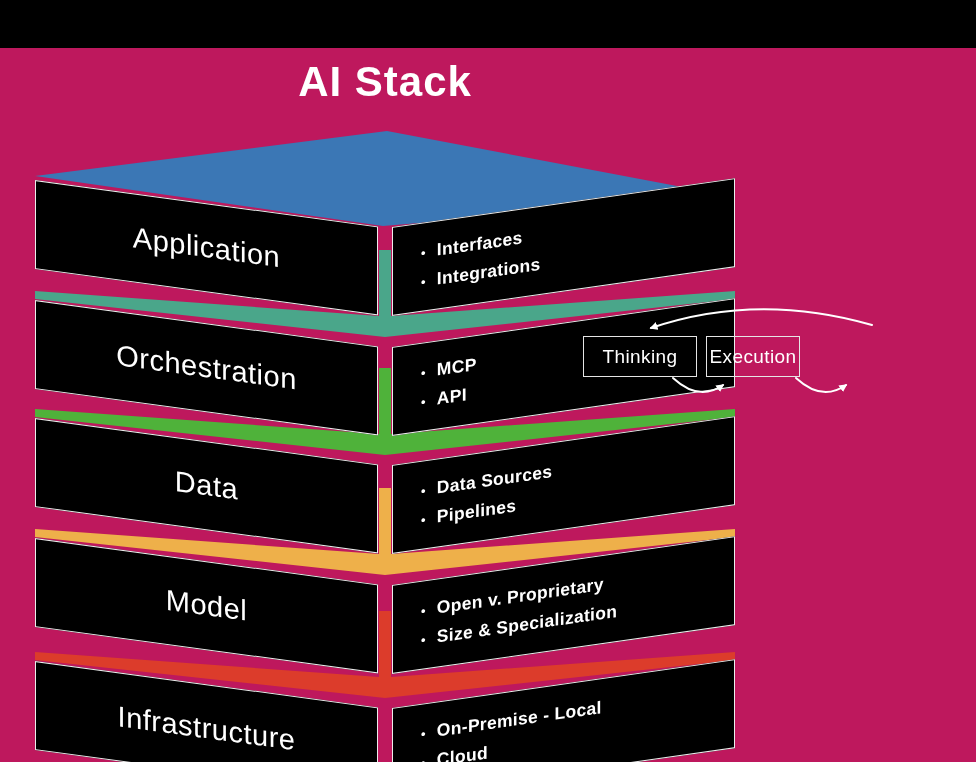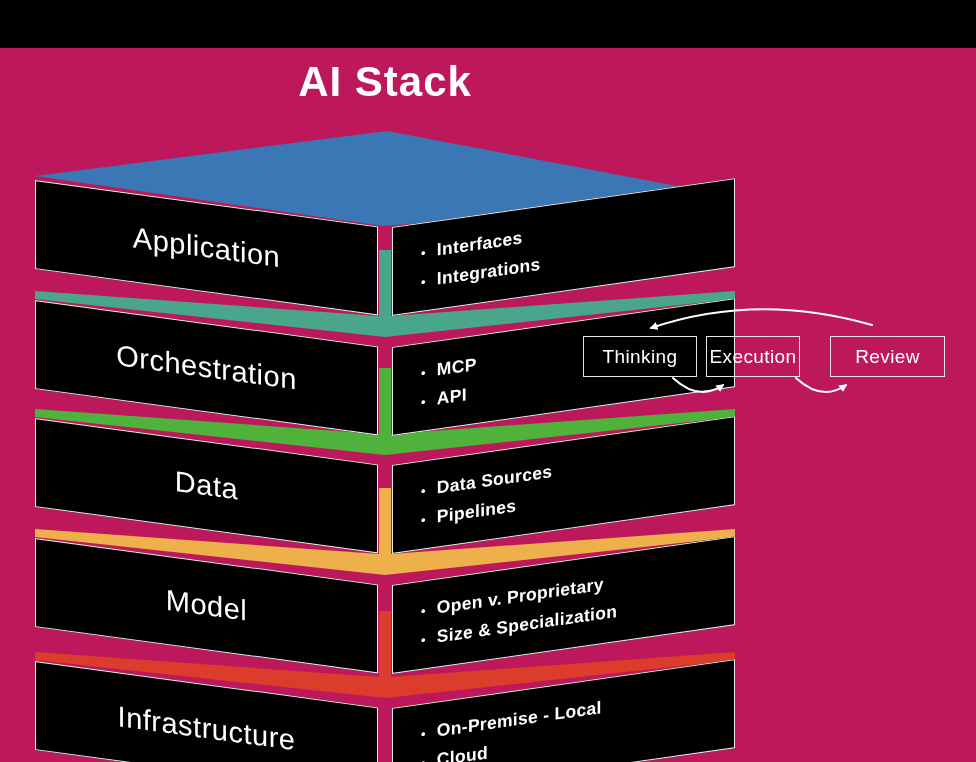--- a/index.html
+++ b/index.html
@@ -182,21 +182,20 @@
       </div>
       <div class="bullet-row">
         <span class="bullet-dot">•</span>
         <span>Cloud</span>
       </div>
     </div>
   </div>
 
   <div class="flow-box flow-thinking">Thinking</div>
   <div class="flow-box flow-execution">Execution</div>
-  <div class="flow-box flow-review">Review</div>
 
   <svg id="arrows" width="976" height="762" viewBox="0 0 976 762">
     <defs>
       <marker id="ah" markerUnits="userSpaceOnUse" markerWidth="11" markerHeight="11" refX="6.5" refY="4" orient="auto">
         <path d="M0,0 L8,4 L0,8 Z" fill="#ffffff"></path>
       </marker>
     </defs>
     <path d="M872,277 Q757,244 651,280" fill="none" stroke="#ffffff" stroke-width="2" stroke-linecap="round" marker-end="url(#ah)"></path>
     <path d="M673,330 Q699,354 723,337" fill="none" stroke="#ffffff" stroke-width="2" stroke-linecap="round" marker-end="url(#ah)"></path>
     <path d="M796,330 Q822,354 846,337" fill="none" stroke="#ffffff" stroke-width="2" stroke-linecap="round" marker-end="url(#ah)"></path>

